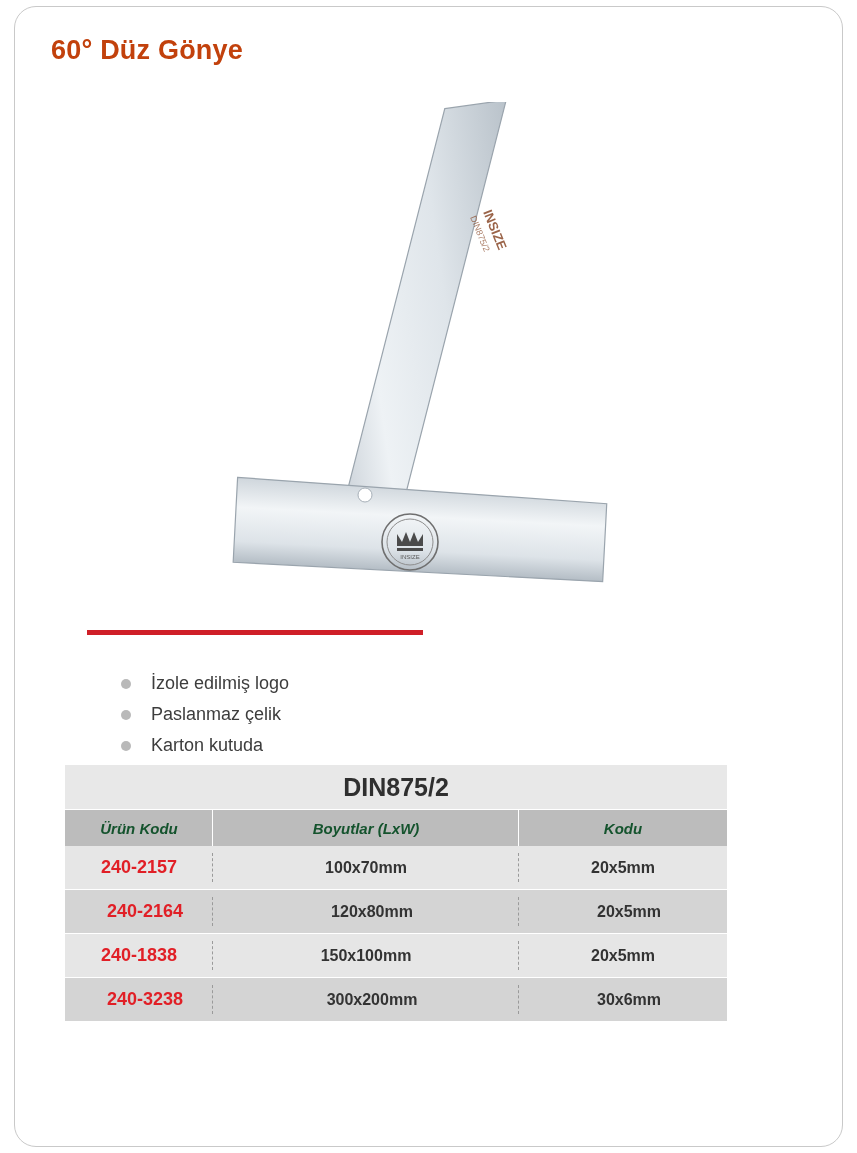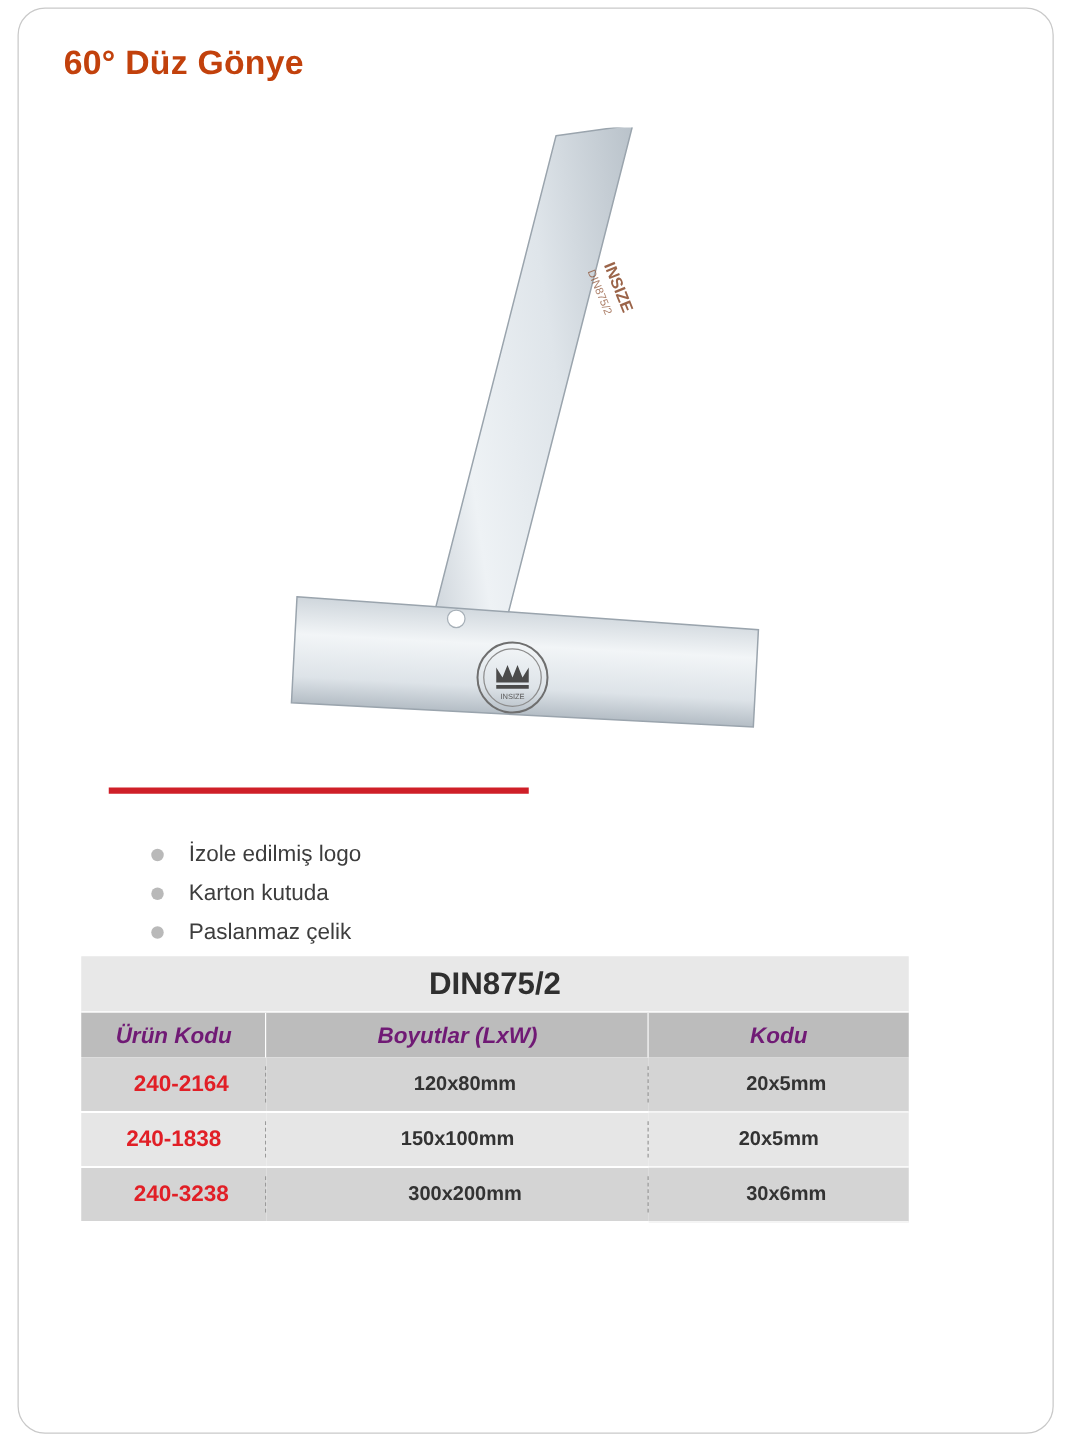--- a/index.html
+++ b/index.html
@@ -111,24 +111,24 @@
     text-align: center;
     font-size: 25px;
     font-weight: bold;
     color: #2f2f2f;
     border-bottom: 1px solid #ffffff;
   }
   .head-row td {
     background: #bcbcbc;
     height: 36px;
     text-align: center;
-    font-size: 18px;
+    font-size: 15px;
     font-style: italic;
     font-weight: bold;
-    color: #701a75;
+    color: #14532d;
   }
   .head-row td.sep {
     box-shadow: inset -1px 0 0 #ffffff;
   }
   tr.data-row td {
     height: 43px;
     text-align: center;
     font-size: 16px;
     font-weight: bold;
     color: #333333;
@@ -204,45 +204,50 @@
 
     <div class="red-rule"></div>
 
     <ul class="features">
       <li>
         <span class="dot"></span>
         <span>İzole edilmiş logo</span>
       </li>
       <li>
         <span class="dot"></span>
-        <span>Karton kutuda</span>
+        <span>Paslanmaz çelik</span>
       </li>
       <li>
         <span class="dot"></span>
-        <span>Paslanmaz çelik</span>
+        <span>Karton kutuda</span>
       </li>
     </ul>
 
     <div class="table-wrap">
       <table class="spec">
         <colgroup>
           <col class="col1">
             <col class="col2">
             <col class="col3">
         </colgroup>
         <tbody>
           <tr class="std-row">
             <td colspan="3">DIN875/2</td>
           </tr>
           <tr class="head-row">
             <td class="sep">Ürün Kodu</td>
             <td class="sep">Boyutlar (LxW)</td>
             <td>Kodu</td>
           </tr>
 
+          <tr class="data-row odd">
+            <td class="code dash">240-2157</td>
+            <td class="dash">100x70mm</td>
+            <td>20x5mm</td>
+          </tr>
           <tr class="data-row even">
             <td class="code dash">240-2164</td>
             <td class="dash">120x80mm</td>
             <td>20x5mm</td>
           </tr>
           <tr class="data-row odd">
             <td class="code dash">240-1838</td>
             <td class="dash">150x100mm</td>
             <td>20x5mm</td>
           </tr>

